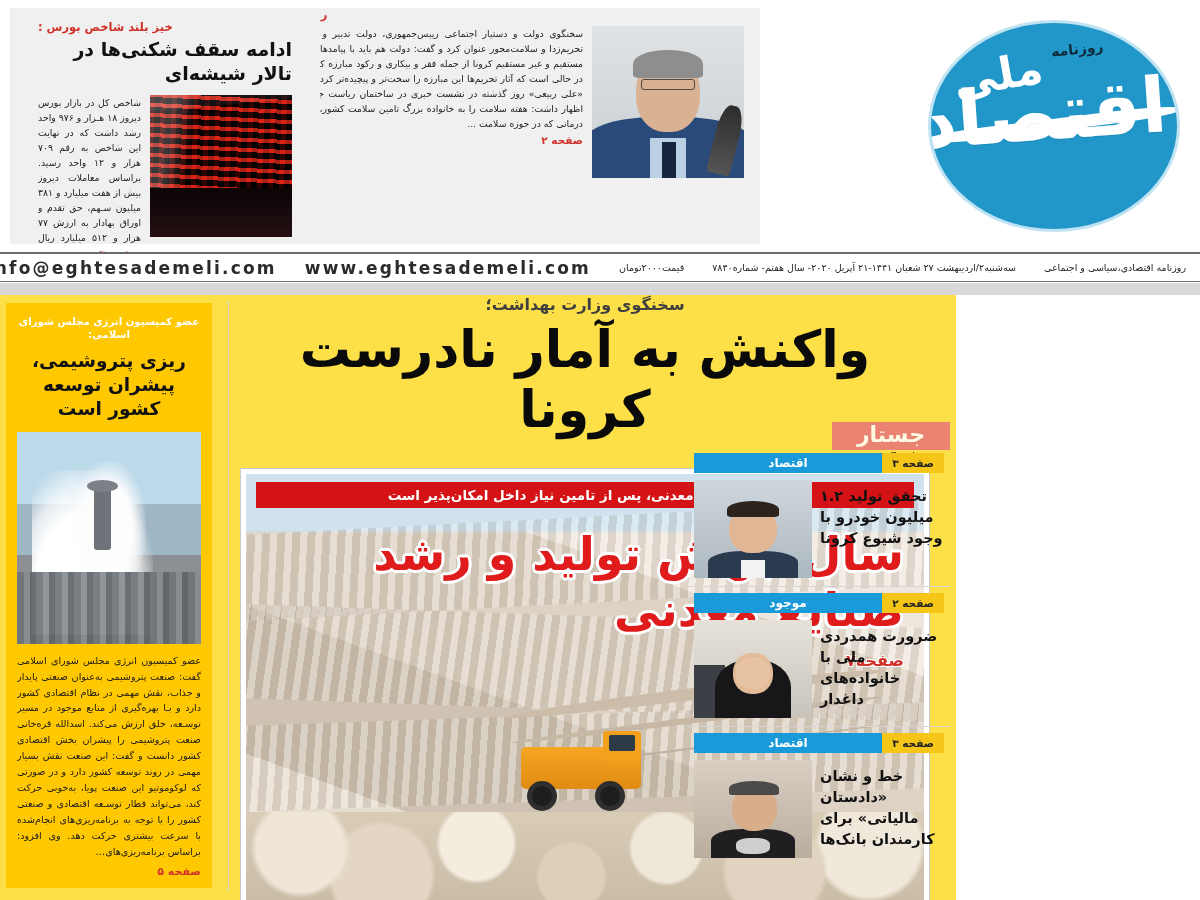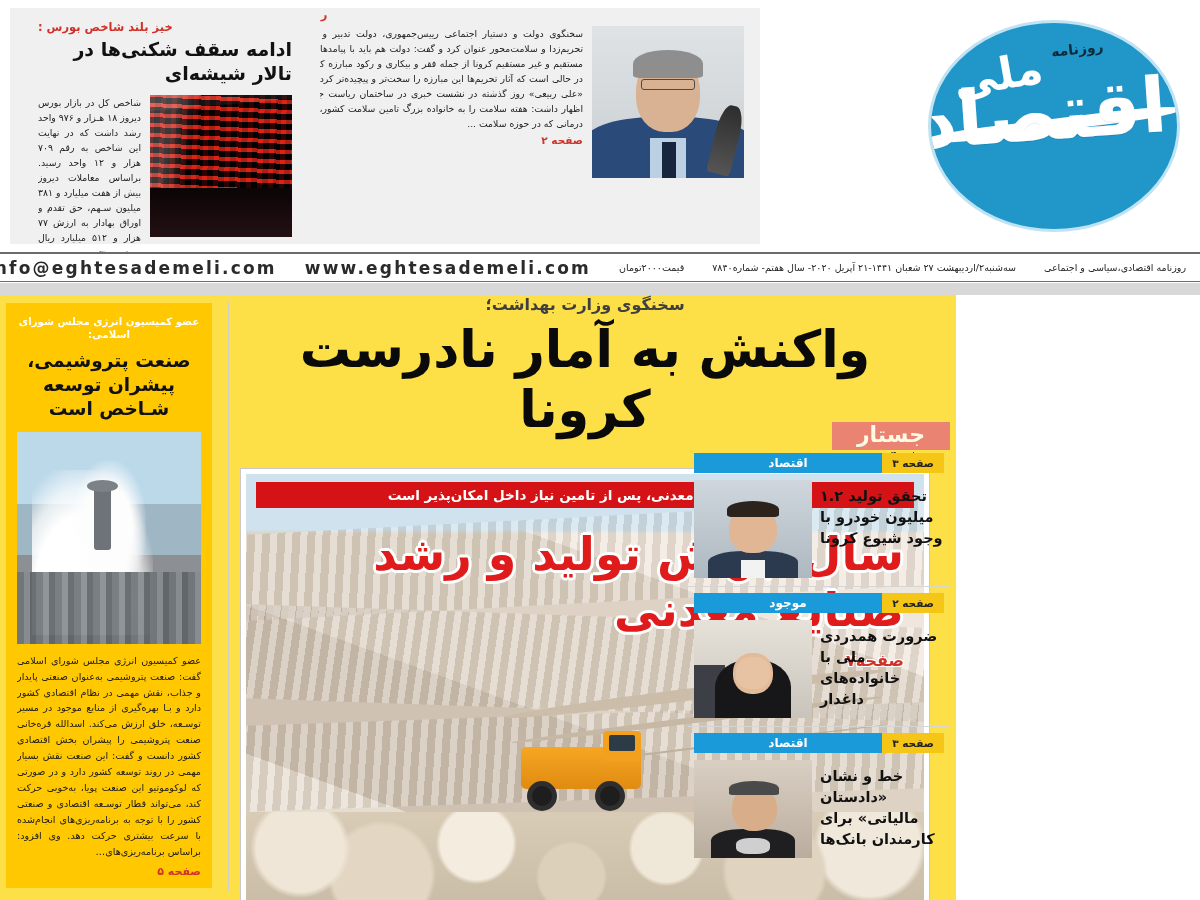--- a/index.html
+++ b/index.html
@@ -442,21 +442,21 @@
   <div class="ib-cell ib-ltr">www.eghtesademeli.com</div>
   <div class="ib-sep"></div>
   <div class="ib-cell ib-ltr">info@eghtesademeli.com</div>
 </div>
 <div class="info-under"></div>
 
 <div class="main-area">
 
   <div class="yellow-col">
     <div class="yc-kicker">عضو کمیسیون انرژی مجلس شورای اسلامی:</div>
-    <div class="yc-headline">صنعت پتروشیمی، پیشران توسعه شـاخص است</div>
+    <div class="yc-headline">ریزی پتروشیمی، پیشران توسعه کشور است</div>
     <div class="yc-photo">
       <div class="plume"></div>
         <div class="plume2"></div>
       <div class="tower"></div>
         <div class="plant"></div>
     </div>
     <div class="yc-text">عضو کمیسیون انرژی مجلس شورای اسلامی گفت: صنعت پتروشیمی به‌عنوان صنعتی پایدار و جذاب، نقش مهمی در نظام اقتصادی کشور دارد و بـا بهره‌گیری از منابع موجود در مسیر توسـعه، خلق ارزش می‌کند. اسدالله قره‌خانی صنعت پتروشیمی را پیشران بخش اقتصادی کشور دانست و گفت: این صنعت نقش بسیار مهمی در روند توسعه کشور دارد و در صورتی که لوکوموتیو این صنعت پویا، به‌خوبی حرکت کند، می‌تواند قطار توسـعه اقتصادی و صنعتی کشور را با توجه به برنامه‌ریزی‌های انجام‌شده با سرعت بیشتری حرکت دهد. وی افزود: براساس برنامه‌ریزی‌های…</div>
     <div class="yc-page">صفحه ۵</div>
   </div>
 

